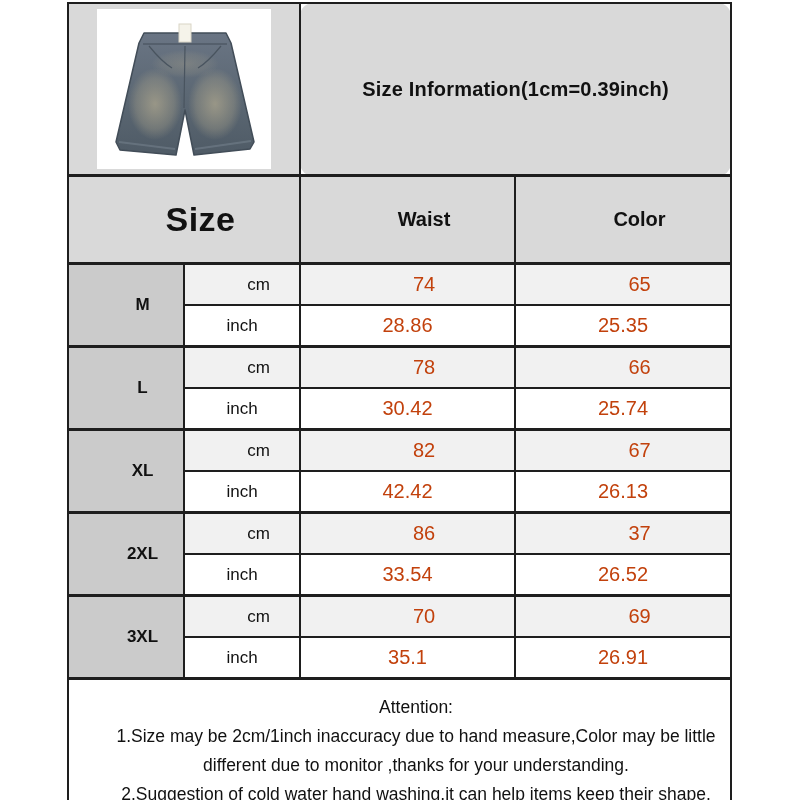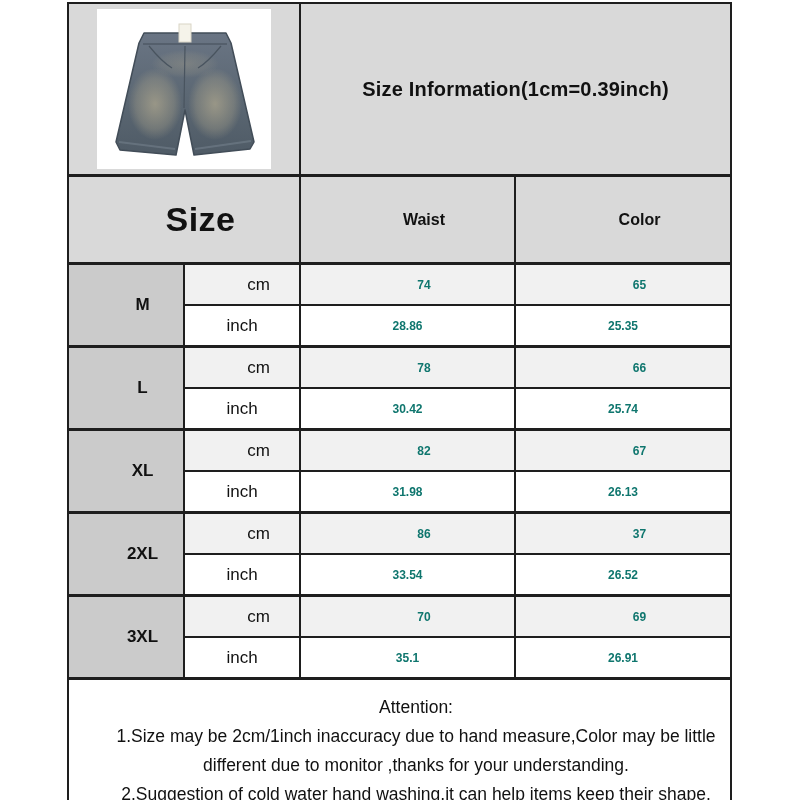--- a/index.html
+++ b/index.html
@@ -41,38 +41,39 @@
   
   .cell-grey  { background: #d9d9d9; }
   .cell-label { background: #cbcbcb; font-weight: bold; font-size: 17px; }
   .bg-light   { background: #f1f1f1; }
   .bg-white   { background: #ffffff; }
 
   .title-cell {
     font-weight: bold;
     font-size: 20px;
     letter-spacing: 0.2px;
+    border-radius: 13px;
   }
   .size-head {
     font-weight: bold;
     font-size: 34px;
     letter-spacing: 0.5px;
   }
   .col-head {
     font-weight: bold;
-    font-size: 16px;
+    font-size: 20px;
   }
   .unit-cell {
     font-weight: normal;
     font-size: 17px;
   }
   .value-cell {
-    font-size: 12px;
-    font-weight: bold;
-    color: #0f766e;
+    font-size: 20px;
+    font-weight: normal;
+    color: #c2410c;
   }
   .photo-cell { padding: 0; }
   .photo-box {
     width: 174px;
     height: 160px;
     margin: 5px auto 5px auto;
     background: #ffffff;
   }
   .photo-box svg { display: block; }
 
@@ -164,21 +165,21 @@
     </tr>
 
     <tr class="row-sub section-start">
       <td rowspan="2" class="cell-label">XL</td>
       <td class="unit-cell bg-light">cm</td>
       <td class="value-cell bg-light">82</td>
       <td class="value-cell bg-light">67</td>
     </tr>
     <tr class="row-sub">
       <td class="unit-cell bg-white">inch</td>
-      <td class="value-cell bg-white">31.98</td>
+      <td class="value-cell bg-white">42.42</td>
       <td class="value-cell bg-white">26.13</td>
     </tr>
 
     <tr class="row-sub section-start">
       <td rowspan="2" class="cell-label">2XL</td>
       <td class="unit-cell bg-light">cm</td>
       <td class="value-cell bg-light">86</td>
       <td class="value-cell bg-light">37</td>
     </tr>
     <tr class="row-sub">

